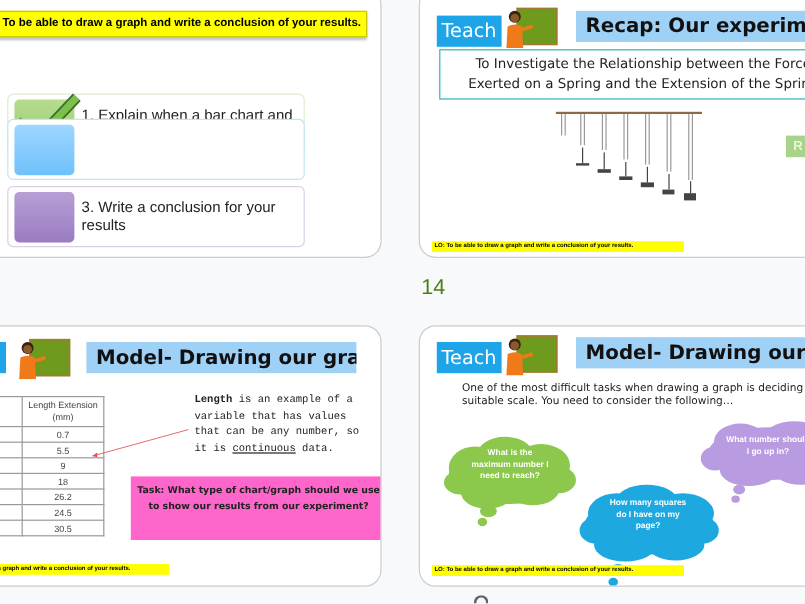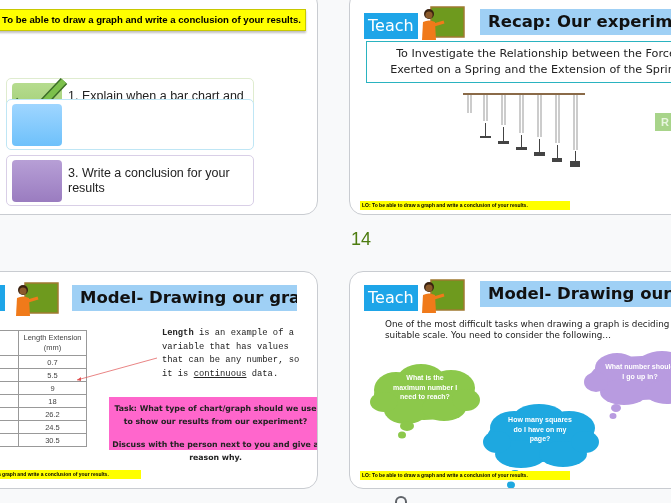--- a/index.html
+++ b/index.html
@@ -183,21 +183,20 @@
       <path d="M19 23 L23 20 L23 24 Z" fill="#e05050"></path>
     </svg>
 
     <div class="length-text">
       <b>Length</b><span> is an example of a variable that has values that can be any number, so it is </span><u>continuous</u><span> data.</span>
     </div>
 
     <div class="task-box">
       <div>Task: What type of chart/graph should we use to show our results from our experiment?</div>
       <div style="height:11px;"></div>
-      <div>Discuss with the person next to you and give a reason why.</div>
     </div>
 
     <div class="lo-banner-small" style="left:-40px;top:198px;width:200px;">LO: To be able to draw a graph and write a conclusion of your results.</div>
   </div>
 
   <div class="slide" id="slide-br">
     <div class="teach-badge" style="left:14px;top:13px;">Teach</div>
     <svg class="teacher-pic" style="left:67px;top:7px;" width="48" height="34" viewBox="0 0 48 34">
       <rect x="14" y="1" width="33" height="30" fill="#6e9a1e" stroke="#a07a30" stroke-width="1.5"></rect>
       <circle cx="12" cy="8" r="5" fill="#3a2210"></circle>

